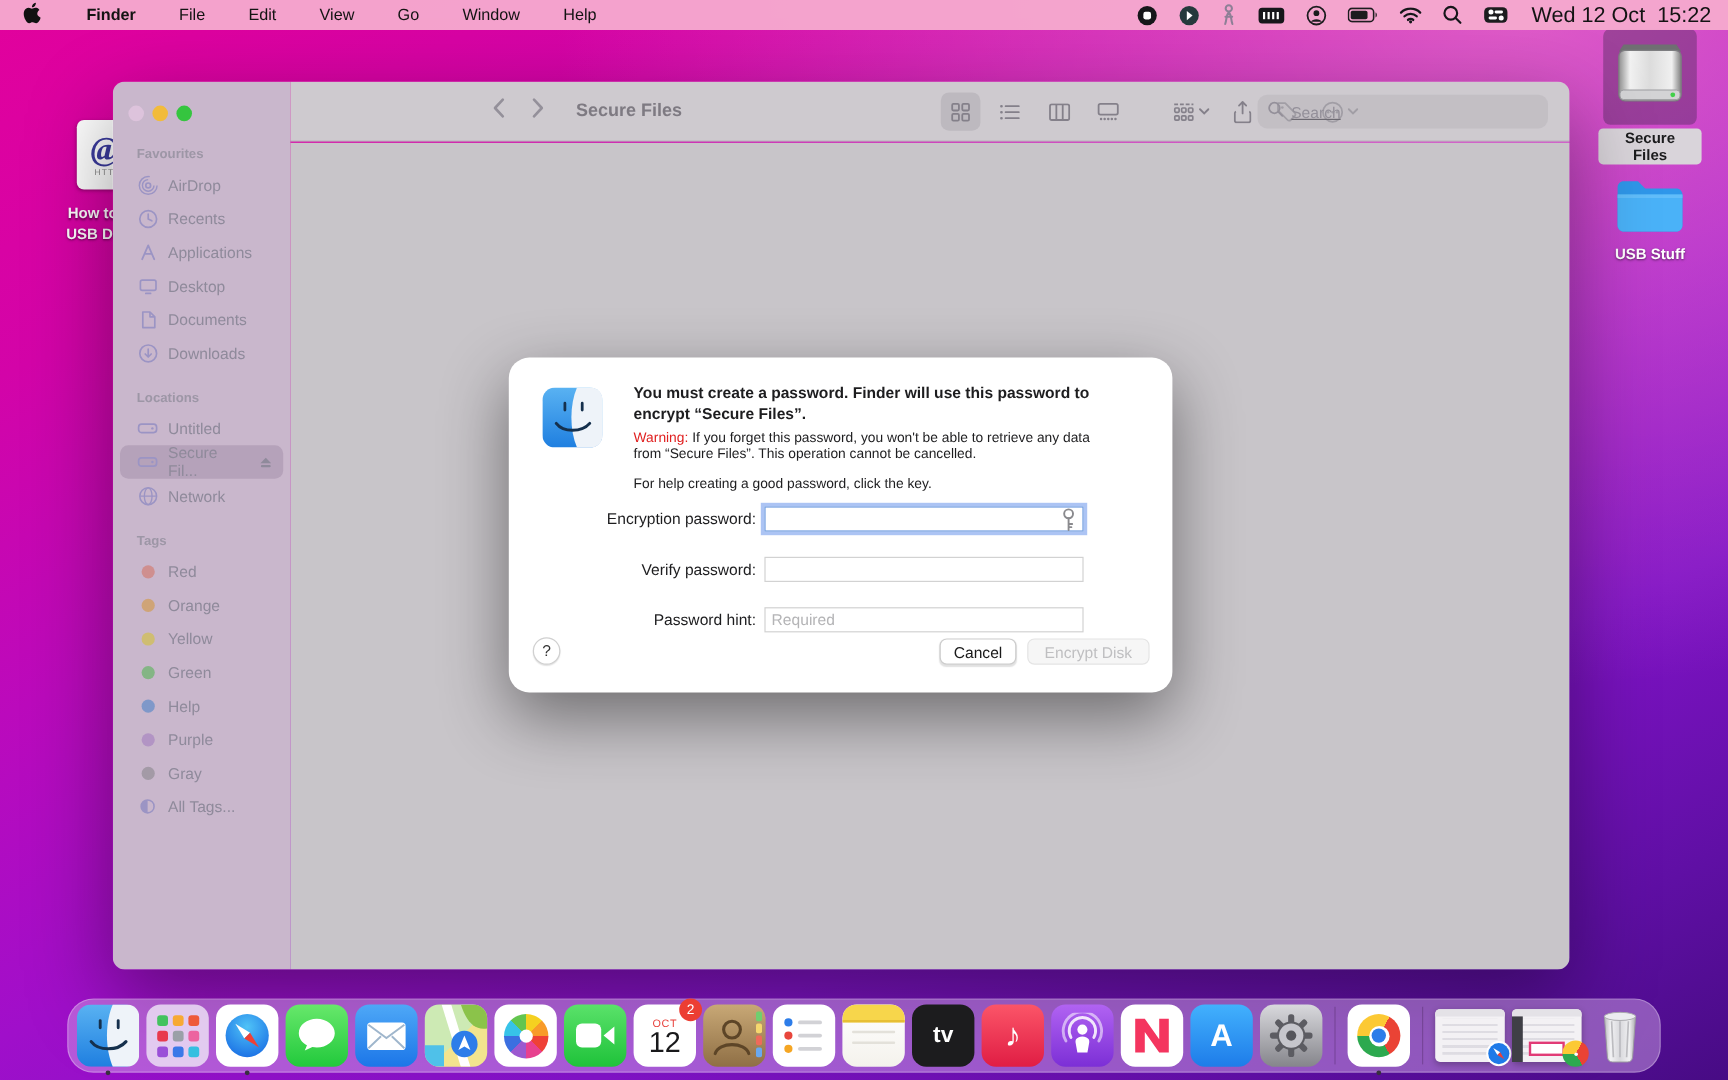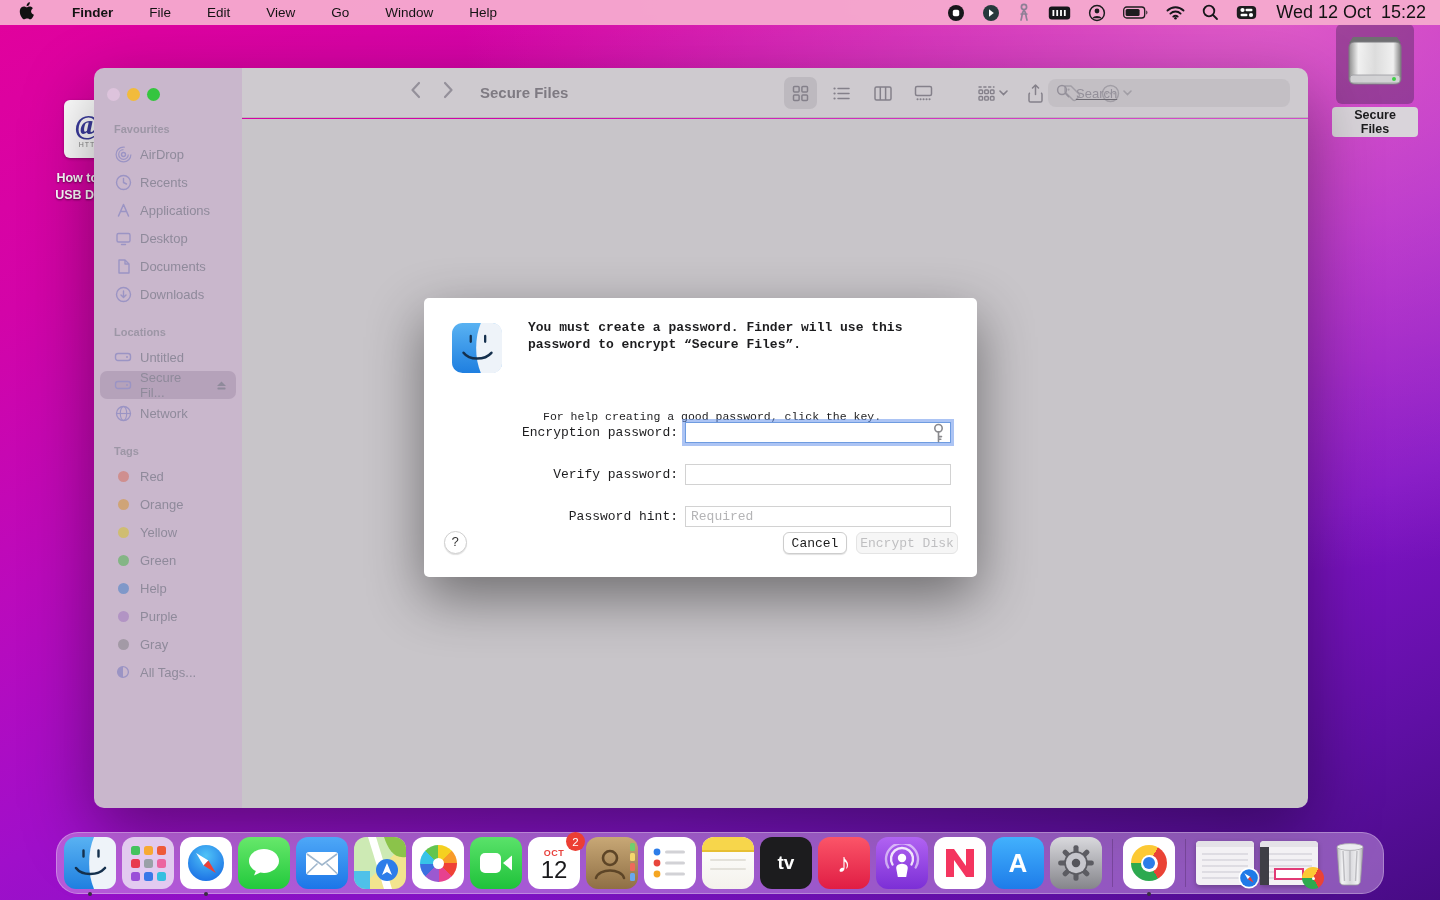--- a/index.html
+++ b/index.html
@@ -73,28 +73,28 @@
   .sb-row { height:28px; display:flex; align-items:center; gap:8px; padding:0 8px 0 14px;
     border-radius:7px; font-size:13px; color:#8f8a9b; }
   .sb-row.sel { background:rgba(105,80,115,.20); }
   .sb-ic { width:18px; display:flex; justify-content:center; color:#9b94c4; flex:none; }
   .sb-sec { margin-bottom:13px; }
   .tagdot { width:11px; height:11px; border-radius:50%; flex:none; margin-right:-1px; }
   .eject { margin-left:auto; color:#8f8a9b; display:flex; }
 
   
   #dialog { left:424px; top:298px; width:553px; height:279px; background:#ffffff;
-    border-radius:5px; z-index:50; box-shadow:0 20px 55px rgba(0,0,0,.45); font-size:11.5px; color:#1d1d1f;font-family:Liberation Mono, monospace; }
+    border-radius:17px; z-index:50; box-shadow:0 20px 55px rgba(0,0,0,.45); font-size:11.5px; color:#1d1d1f; }
   .dlg-icon { position:absolute; left:28px; top:25px; width:50px; height:50px; }
   .dlg-title { position:absolute; left:104px; top:21px; width:404px; font-size:13px;
     font-weight:bold; line-height:17px; }
   .dlg-warn { position:absolute; left:104px; top:60px; width:404px; line-height:14px; }
   .warn-red { color:#e01f1f; }
-  .dlg-help { position:absolute; left:104px; top:112px; width:404px;margin-left:15px; }
-  .frow { position:absolute; left:0; width:553px; height:22px;margin-left:48px; }
+  .dlg-help { position:absolute; left:104px; top:100px; width:404px; }
+  .frow { position:absolute; left:0; width:553px; height:22px; }
   .flabel { position:absolute; left:0; width:206px; text-align:right; font-size:13px; top:3px; }
   .finput { position:absolute; left:213px; top:0; width:266px; height:21px;
     border:1px solid #d2d2d2; background:#fff; font-size:13px; padding:0 5px;
     font-family:inherit; outline:none; }
   .finput.focused { border:1px solid #6f9ce0; box-shadow:0 0 0 3px rgba(104,148,235,.55); }
   .finput::placeholder { color:#b4b4b6; }
   .key-btn { position:absolute; left:460px; top:1px; }
   .help-btn { position:absolute; left:20px; top:233px; width:23px; height:23px; border-radius:50%;
     background:#fff; border:1px solid #d0d0d0; box-shadow:0 1px 1px rgba(0,0,0,.12);
     font-size:13px; color:#333; display:flex; align-items:center; justify-content:center; }
@@ -112,21 +112,21 @@
   .dk.running::after { content:""; position:absolute; left:50%; transform:translateX(-50%);
     bottom:-7px; width:4px; height:4px; border-radius:50%; background:#38303f; }
   .dk-div { width:1px; height:48px; background:rgba(55,25,70,.28); margin:0 4px; flex:none; }
   .ic-launchpad { background:rgba(235,222,245,.85); display:grid; grid-template-columns:repeat(3,9px);
     grid-template-rows:repeat(3,9px); gap:4px; align-content:center; justify-content:center; }
   .lp { border-radius:2.5px; }
   .ic-msg { background:linear-gradient(#67e86b,#22c93c); display:flex; align-items:center; justify-content:center; }
   .ic-mail { background:linear-gradient(#4ea8f7,#1c76e8); display:flex; align-items:center; justify-content:center; }
   .ic-ft { background:linear-gradient(#5ae26a,#1fc23a); display:flex; align-items:center; justify-content:center; }
   .ic-cal { background:#fff; display:flex; flex-direction:column; align-items:center; justify-content:center; }
-  .cal-m { font-size:9px; font-weight:bold; color:#e8413c; letter-spacing:.5px; margin-top:3px; }
+  .cal-m { font-size:9px; font-weight:normal; color:#e8413c; letter-spacing:.5px; margin-top:3px; }
   .cal-d { font-size:24px; font-weight:300; color:#19191b; line-height:1; }
   .badge { position:absolute; top:-5px; right:-5px; min-width:19px; height:19px; border-radius:10px;
     background:#ec3e33; color:#fff; font-size:11.5px; display:flex; align-items:center;
     justify-content:center; padding:0 4px; }
   .ic-notes { background:linear-gradient(#fff,#f4f2ec); overflow:hidden; }
   .notes-top { height:15px; background:#f7d64b; border-bottom:2px solid #e7bf33; }
   .notes-line { height:2px; background:#e3e1da; margin:7px 8px 0; border-radius:1px; }
   .ic-tv { background:#1c1c1e; display:flex; align-items:center; justify-content:center;
     color:#fff; font-weight:bold; font-size:19px; }
   .ic-music { background:linear-gradient(#fb5568,#e01d44); display:flex; align-items:center;
@@ -272,20 +272,30 @@
         </defs>
         <path d="M10 4 h44 l4 6 H6 z" fill="#6f6f72"></path>
         <rect x="6" y="9" width="52" height="42" rx="5" fill="url(#dgr)" stroke="#7d7d80" stroke-width="1"></rect>
         <rect x="7" y="42" width="50" height="8" rx="3" fill="#d3d3d5" stroke="#9a9a9e" stroke-width=".8"></rect>
         <circle cx="51" cy="46" r="2" fill="#41d04a"></circle>
       </svg>
     </div>
     <span class="dt-chip">Secure Files</span>
   </div>
 
+  <div class="abs" id="dt-usb">
+    <div class="folder">
+      <svg width="62" height="52" viewBox="0 0 62 52">
+        <path d="M4 10 c0-2.8 2.2-5 5-5 h12 l6 6 h26 c2.8 0 5 2.2 5 5 v26 c0 2.8-2.2 5-5 5 H9 c-2.8 0-5-2.2-5-5 z" fill="#2f97ea"></path>
+        <path d="M4 16 h54 v26 c0 2.8-2.2 5-5 5 H9 c-2.8 0-5-2.2-5-5 z" fill="#4ab2f8"></path>
+        <path d="M4 16 h54 v3 H4 z" fill="#61bdfa"></path>
+      </svg>
+    </div>
+    <div class="dt-label">USB Stuff</div>
+  </div>
 
   <div class="abs" id="finder">
     <div id="sidebar">
       <div class="tl tl1"></div>
       <div class="tl tl2"></div>
       <div class="tl tl3"></div>
 
       <div class="sb-list">
         <div class="sb-sec">
           <div class="sb-head">Favourites</div>
@@ -548,20 +558,21 @@
               <stop offset="1" stop-color="#1f7fe0"></stop>
             </linearGradient>
           </defs>
         <rect x="0" y="0" width="52" height="52" rx="11" fill="url(#fb)"></rect>
         <path d="M30 0 C23.5 15 23.5 37 30 52 L42 52 C47.5 52 52 47.5 52 42 L52 10 C52 4.5 47.5 0 42 0 Z" fill="#eef3f9"></path>
         <path d="M19.5 13.5 v6 M34.5 13.5 v6" stroke="#15304d" stroke-width="2.4" stroke-linecap="round"></path>
         <path d="M12 31 C18 39 34 39 41 31" fill="none" stroke="#15304d" stroke-width="2.6" stroke-linecap="round"></path>
       </svg>
     </div>
     <div class="dlg-title">You must create a password. Finder will use this password to encrypt “Secure Files”.</div>
+    <div class="dlg-warn"><span class="warn-red">Warning:</span><span> If you forget this password, you won't be able to retrieve any data from “Secure Files”. This operation cannot be cancelled.</span></div>
     <div class="dlg-help">For help creating a good password, click the key.</div>
 
     <div class="frow" style="top:124px;">
       <span class="flabel">Encryption password:</span>
       <input class="finput focused" type="password" placeholder="" style="">
       <span class="key-btn"><svg width="13" height="21" viewBox="0 0 13 21">
             <circle cx="6.5" cy="5.2" r="3.7" fill="none" stroke="#8a8a8e" stroke-width="1.6"></circle>
             <path d="M6.5 8.9 V18.6 M6.5 13.6 h3 M6.5 16.3 h2.3" stroke="#8a8a8e" stroke-width="1.6" fill="none" stroke-linecap="round"></path>
           </svg></span>
     </div>

